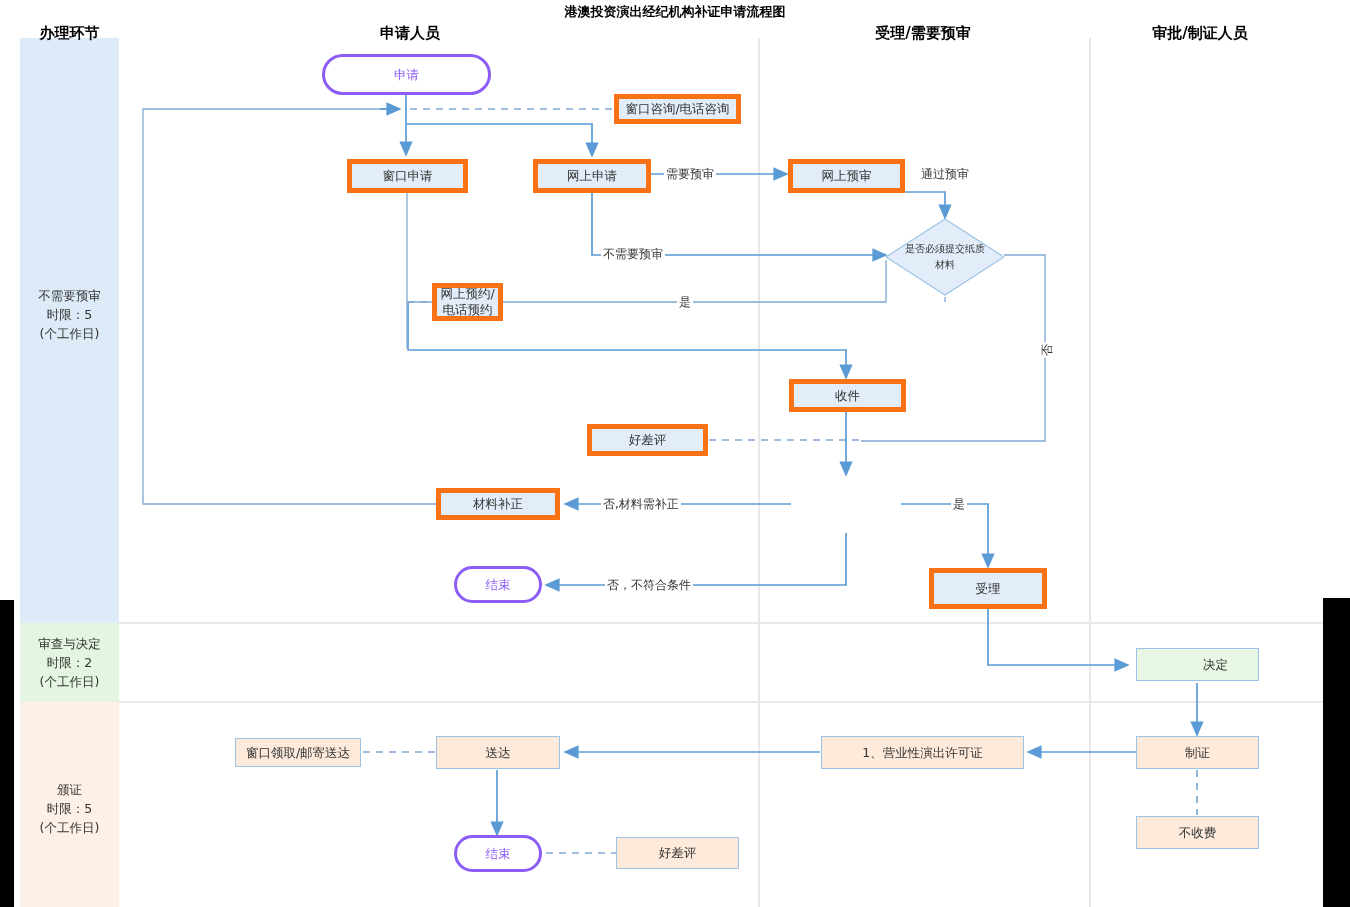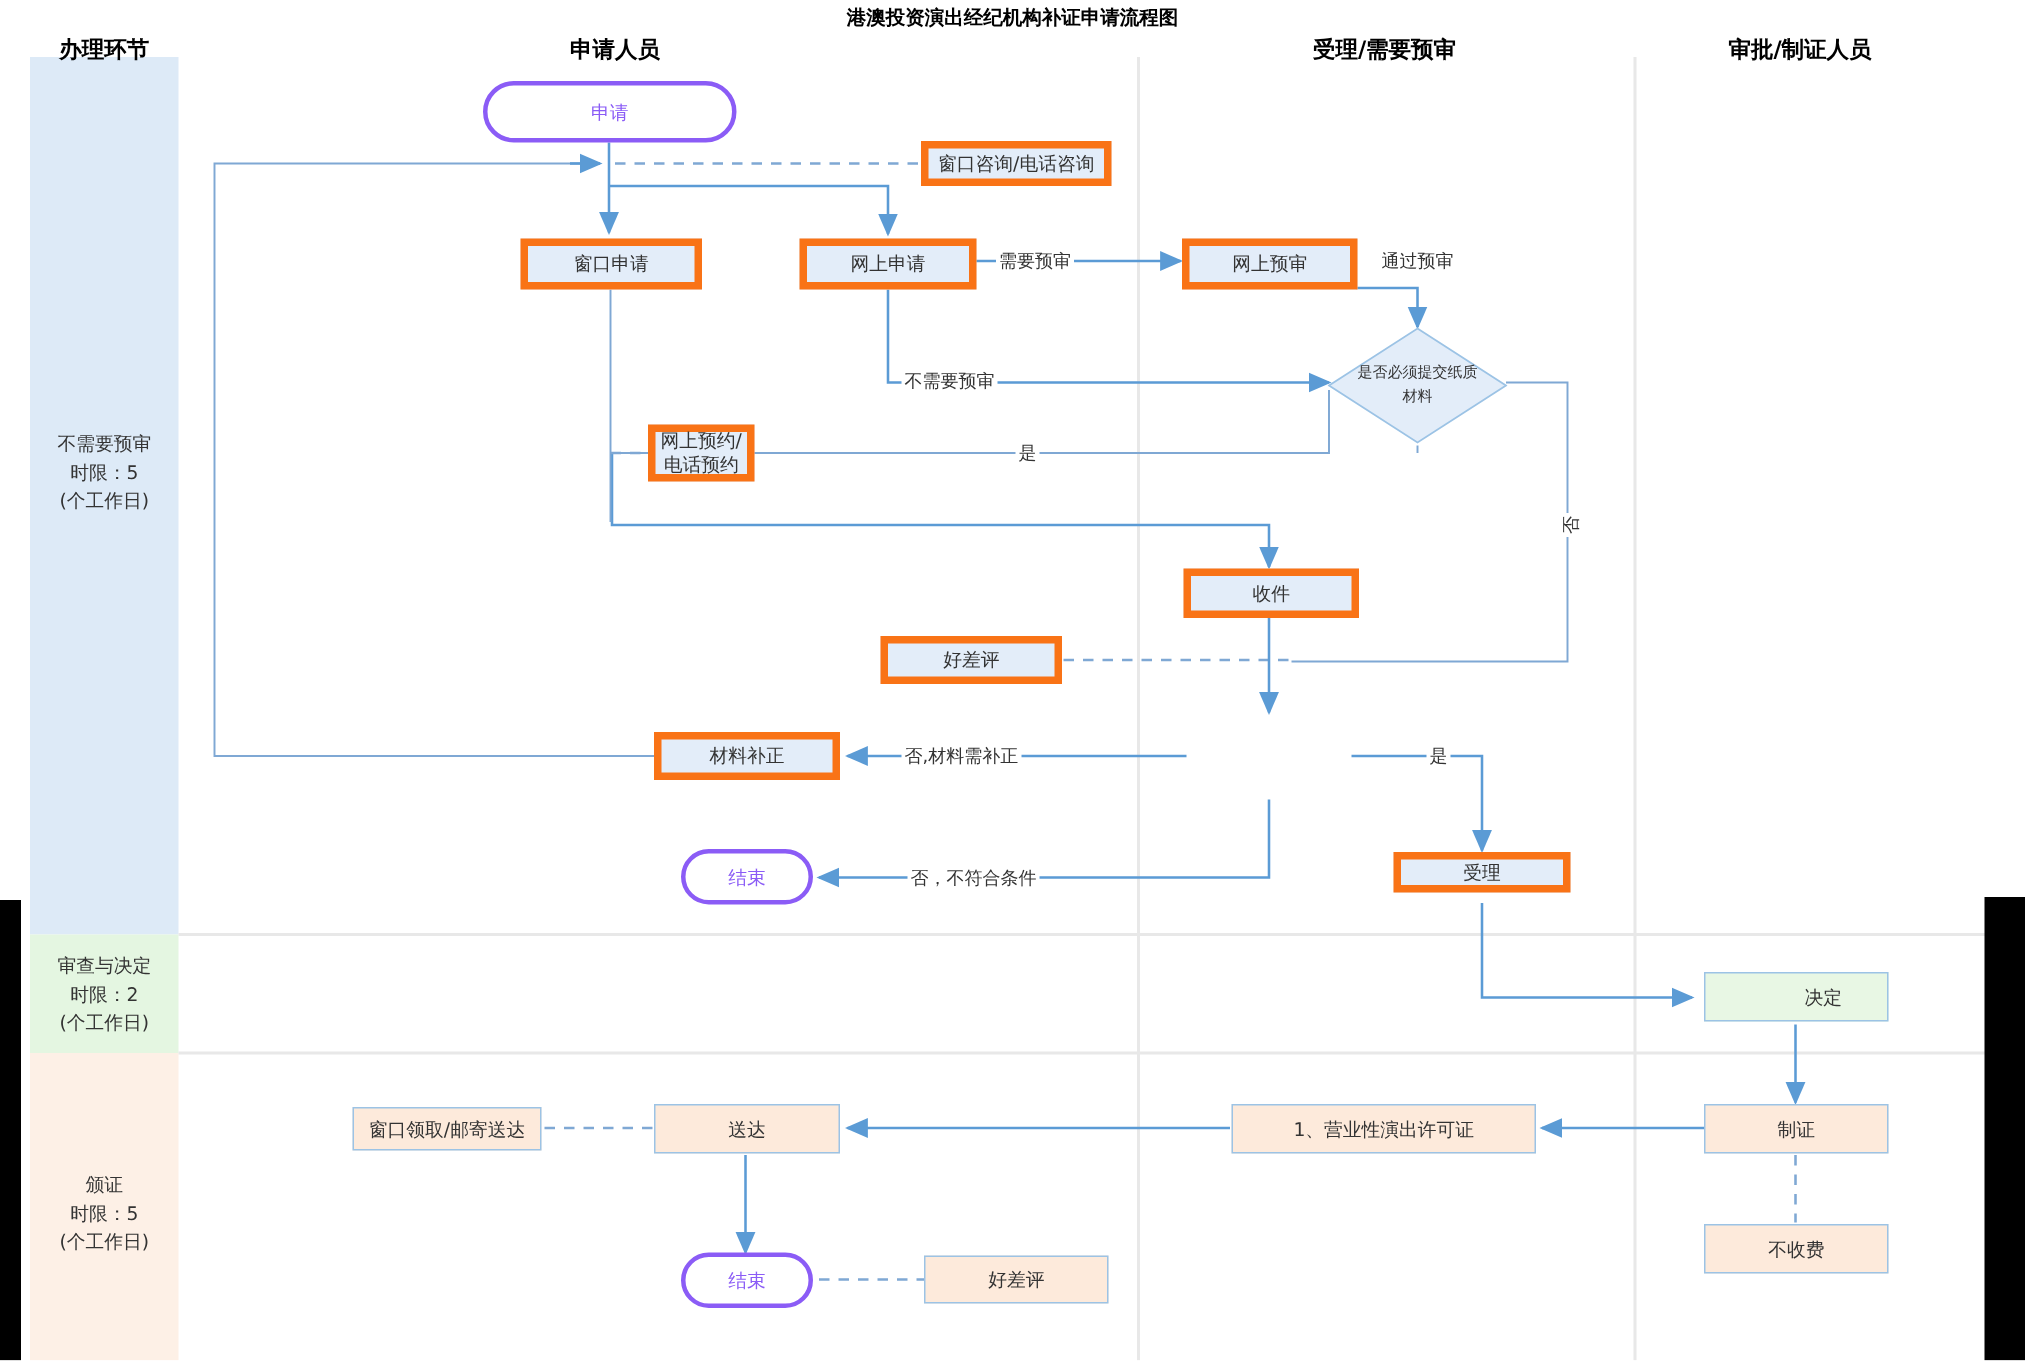--- a/index.html
+++ b/index.html
@@ -248,21 +248,21 @@
 
   <div class="node n-blue" style="left:789px;top:379px;width:117px;height:33px;">收件</div>
 
   <div class="node n-blue" style="left:587px;top:424px;width:121px;height:32px;">好差评</div>
 
 
   <div class="node n-blue" style="left:436px;top:488px;width:124px;height:32px;">材料补正</div>
 
   <div class="node n-term" style="left:454px;top:566px;width:88px;height:37px;">结束</div>
 
-  <div class="node n-blue" style="left:929px;top:568px;width:118px;height:27px;">受理</div>
+  <div class="node n-blue" style="left:929px;top:568px;width:118px;height:41px;">受理</div>
 
   <div class="node n-green" style="left:1136px;top:648px;width:123px;height:33px;">决定</div>
 
   <div class="node n-peach" style="left:1136px;top:736px;width:123px;height:33px;">制证</div>
 
   <div class="node n-peach" style="left:1136px;top:816px;width:123px;height:33px;">不收费</div>
 
   <div class="node n-peach" style="left:821px;top:736px;width:203px;height:33px;">1、营业性演出许可证</div>
 
   <div class="node n-peach" style="left:436px;top:736px;width:124px;height:33px;">送达</div>

